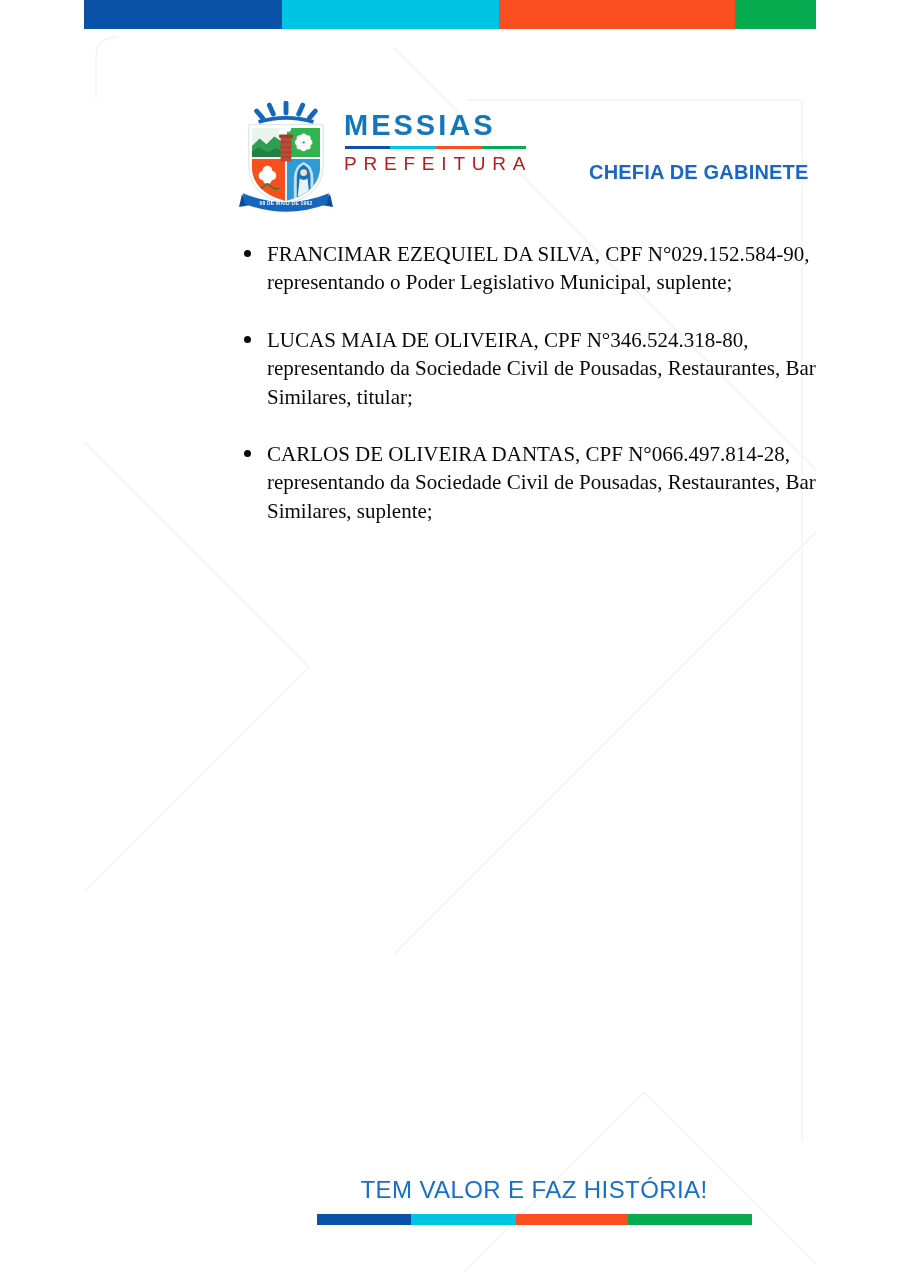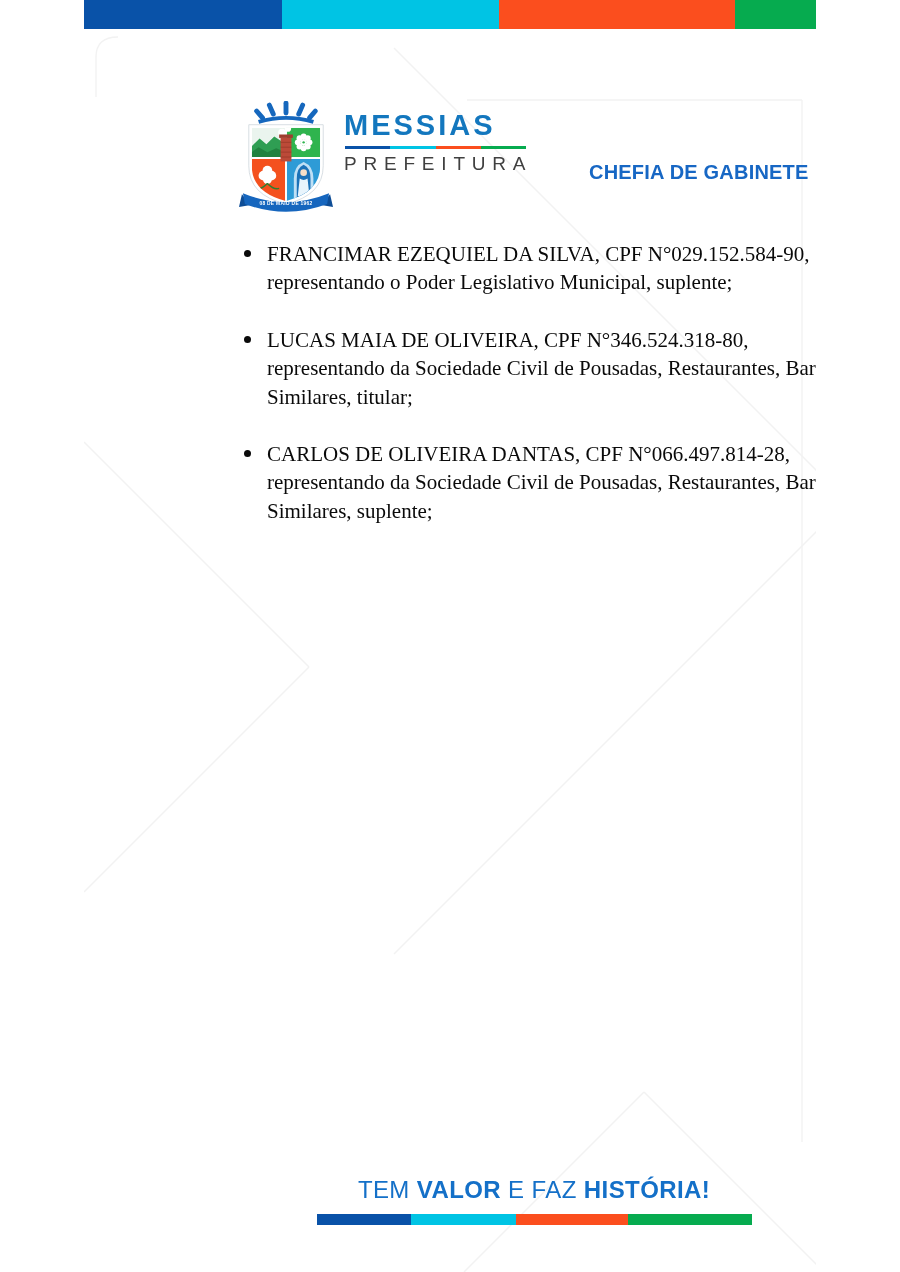--- a/index.html
+++ b/index.html
@@ -17,21 +17,21 @@
   .logo-row{ position:absolute; left:155px; top:101px; display:flex; align-items:flex-start; z-index:2; }
   .crest{ width:94px; height:114px; flex:none; }
   .logo-text{ margin-left:11px; padding-top:11px; }
   .logo-name{
     font-weight:700; font-size:29px; line-height:27px;
     color:#1377BE; letter-spacing:3px;
   }
   .logo-divider{ width:181px; height:3px; margin:7px 0 5px 1px; }
   .logo-subtitle{
     font-weight:400; font-size:19px; line-height:20px;
-    color:#404040; letter-spacing:6.8px; white-space:nowrap;
+    color:#b91c1c; letter-spacing:6.8px; white-space:nowrap;
   }
 
   .dept{
     position:absolute; left:505px; top:160px; z-index:2;
     font-weight:700; font-size:20px; line-height:24px;
     color:#1767C4; letter-spacing:0.2px; white-space:nowrap;
   }
 
   .list{ position:absolute; left:158px; top:240px; width:632px; z-index:2; }
   .item{ display:flex; margin-bottom:29px; }
@@ -45,21 +45,21 @@
     font-size:21px; line-height:28.4px; color:#0a0a0a;
     white-space:pre-line;
   }
 
   .slogan{
     position:absolute; left:0; top:1176px; width:900px; z-index:2;
     text-align:center; color:#1470C8;
     font-size:24px; line-height:28px; letter-spacing:0.4px;
     font-weight:400; white-space:nowrap;
   }
-  .slogan .bold{ font-weight:700; }
+  .slogan .bold{ font-weight:400; }
 </style>
 </head>
 <body>
 
 <div class="page">
 
   <svg class="watermark" width="900" height="1272" viewBox="0 0 900 1272" stroke="#f2f2f2" stroke-width="1.4" fill="none">
     <path d="M34,37 Q12,37 12,57 L12,97"></path>
     <line x1="383" y1="100" x2="718" y2="100"></line>
     <line x1="718" y1="100" x2="718" y2="1142"></line>

